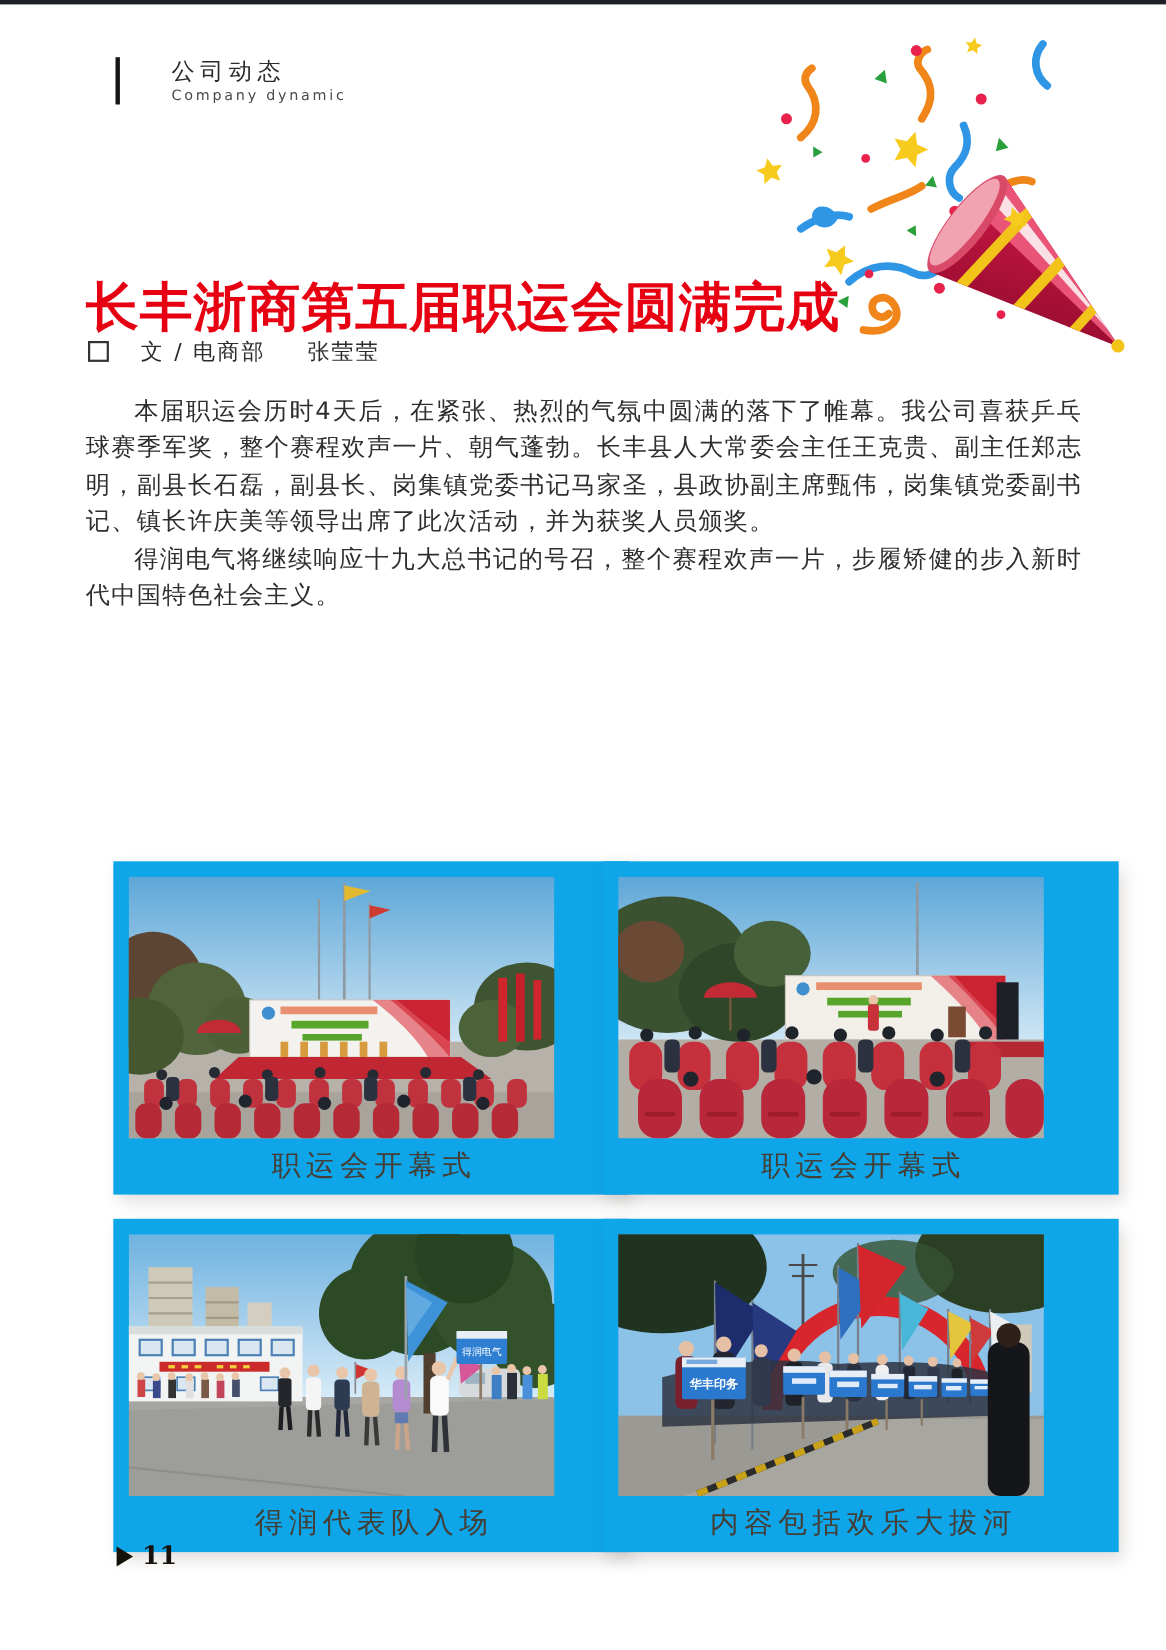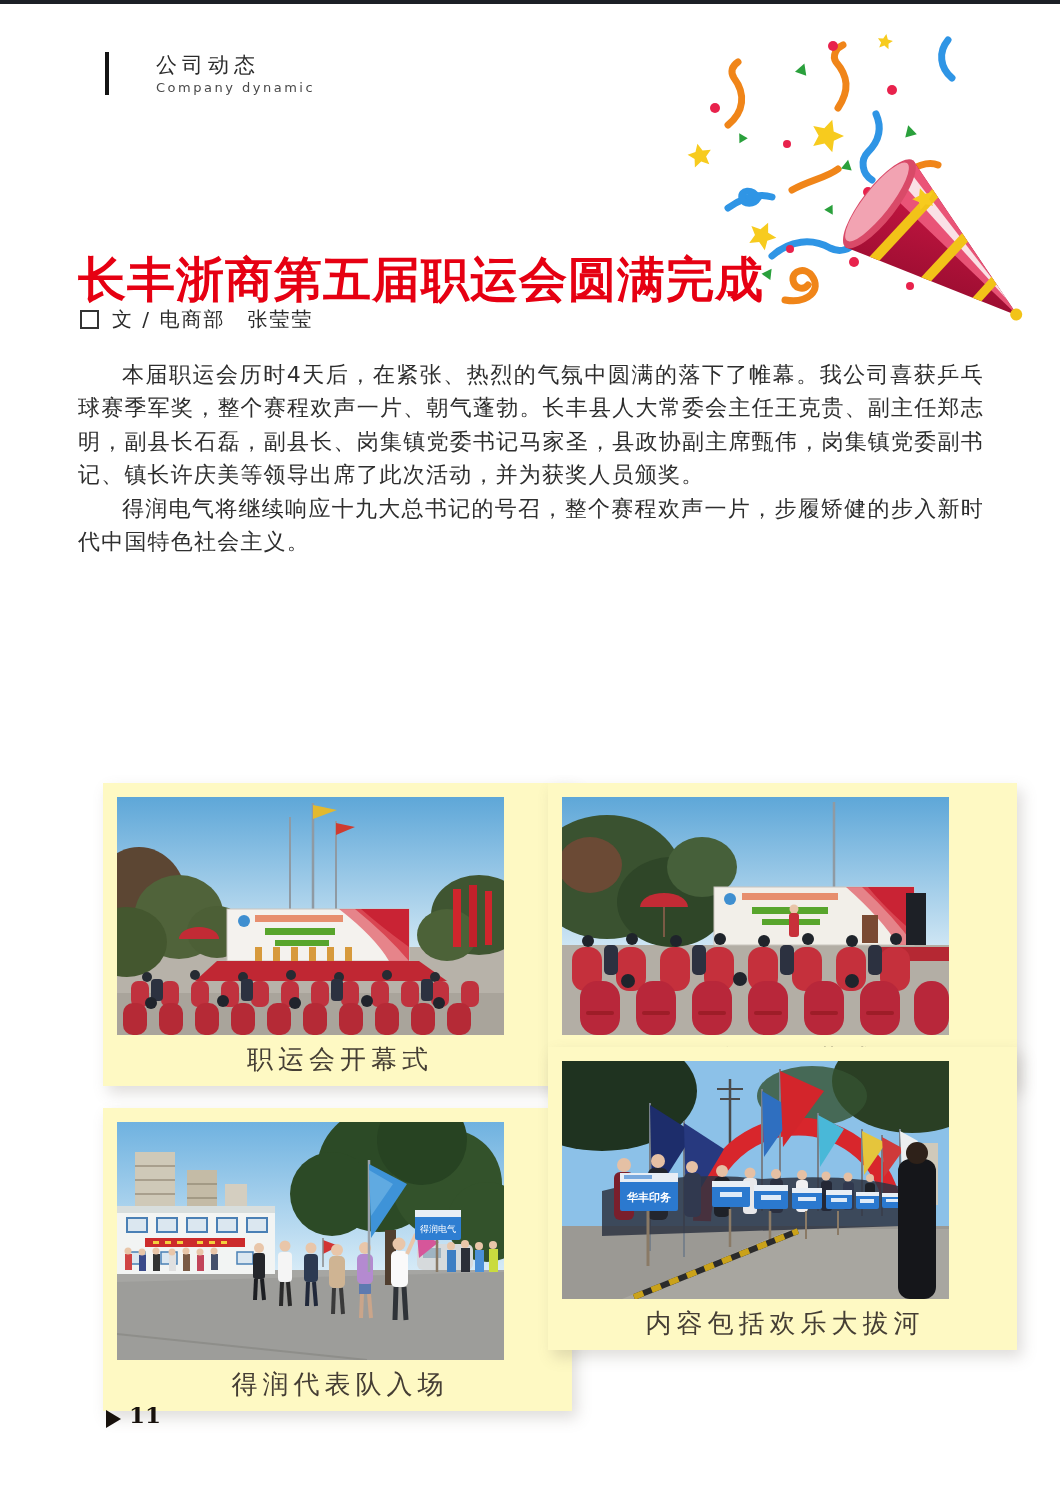--- a/index.html
+++ b/index.html
@@ -18,41 +18,41 @@
 
   
   .title{position:absolute;left:78px;top:150px;width:690px;
     font-size:48px;line-height:65px;font-weight:600;letter-spacing:1px;color:#e60012;}
 
   
   .confetti{position:absolute;left:680px;top:28px;width:380px;height:310px;}
 
   
   .byline{position:absolute;left:80px;top:306px;font-size:20px;color:#2c2c2c;
-    display:flex;align-items:center;letter-spacing:2px;}
+    display:flex;align-items:center;letter-spacing:2px;gap:16px;}
   .byline-sq{display:inline-block;width:15px;height:15px;border:2px solid #333;margin-right:13px;}
   .byline-author{margin-left:22px;}
 
   
   .article-body{position:absolute;left:78px;top:358px;width:906px;
     font-size:22px;line-height:33.4px;text-align:justify;color:#2e2e2e;}
   .article-body p{margin:0;text-indent:2em;letter-spacing:1.2px;}
 
   
-  .photo-card{position:absolute;width:469px;height:303px;background:#fef9c3;
+  .photo-card{position:absolute;width:469px;height:303px;background:#0ea5e9;
     box-shadow:5px 7px 14px rgba(110,100,90,.22);}
   .photo-card .photo{position:absolute;left:14px;top:14px;width:387px;height:238px;display:block;}
   .photo-card .caption{position:absolute;left:0;right:0;top:250px;height:53px;
     display:flex;align-items:center;justify-content:center;
     font-size:26px;letter-spacing:5px;text-indent:5px;color:#453e34;}
   .pc1{left:103px;top:783px;} .pc2{left:548px;top:783px;}
-  .pc3{left:103px;top:1108px;} .pc4{left:548px;top:1047px;}
-
-  
-  .page-num{position:absolute;left:70px;top:1401px;display:flex;align-items:flex-end;padding-left:36px;}
+  .pc3{left:103px;top:1108px;} .pc4{left:548px;top:1108px;}
+
+  
+  .page-num{position:absolute;left:70px;top:1401px;display:flex;align-items:center;padding-left:36px;}
   .page-tri{width:0;height:0;border-left:15px solid #17110c;
     border-top:9px solid transparent;border-bottom:9px solid transparent;margin-right:8px;}
   .page-num-text{font-family:"DejaVu Serif",serif;font-size:23px;font-weight:700;color:#17110c;}
 </style>
 </head>
 <body>
 
 <div class="page">
 
   <div class="top-rule"></div>

